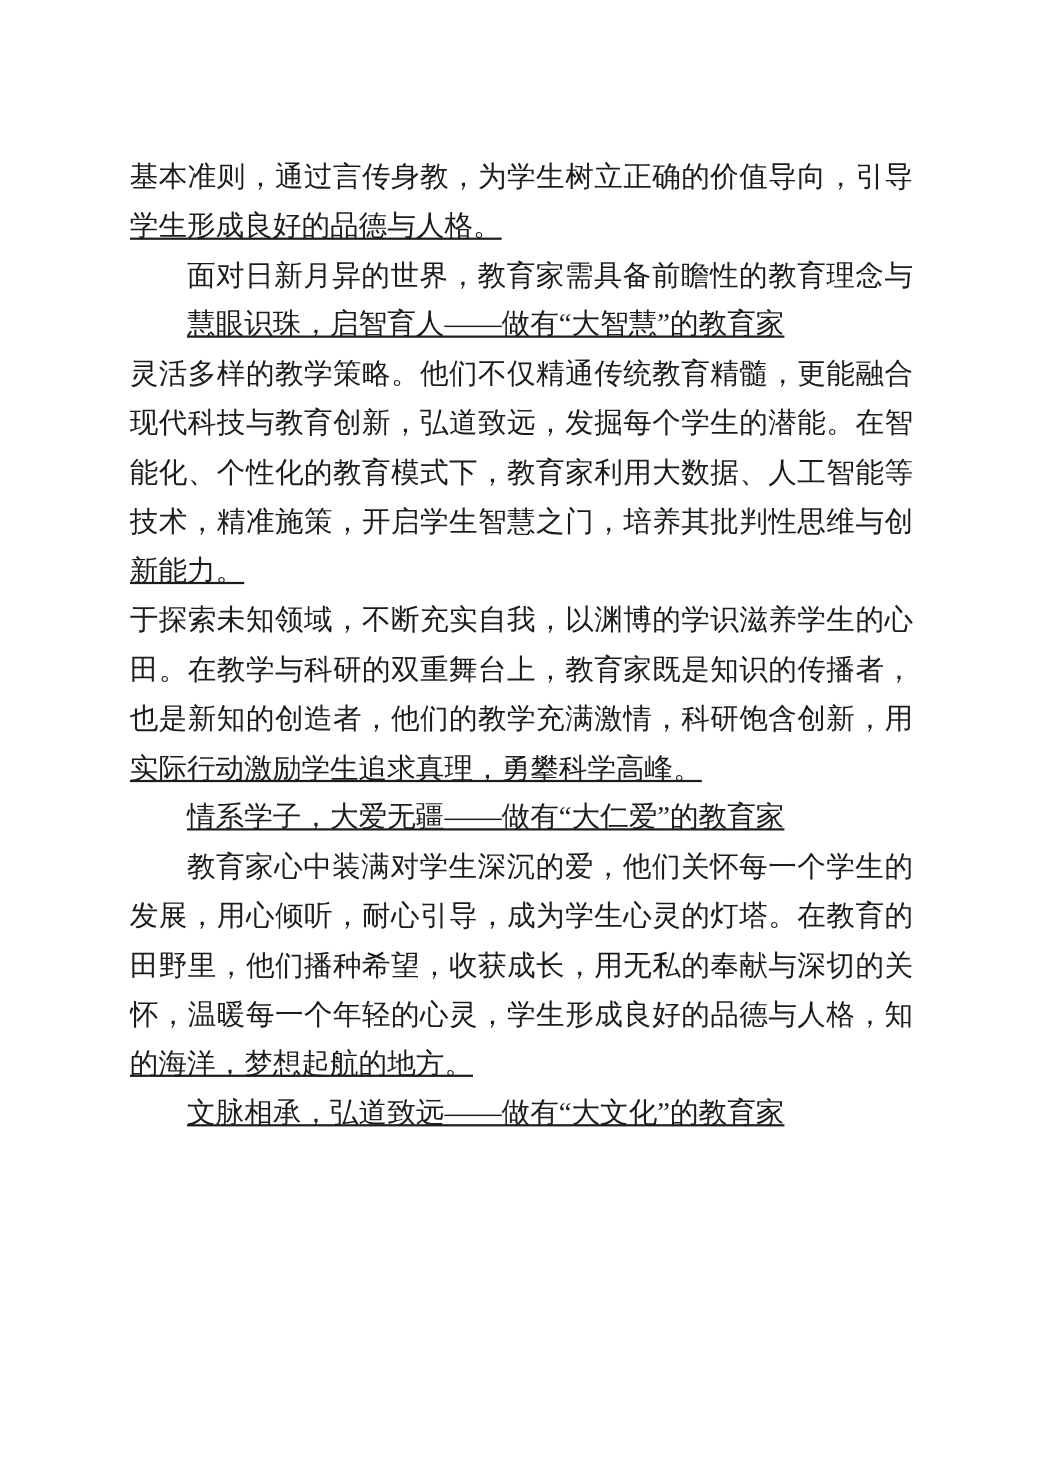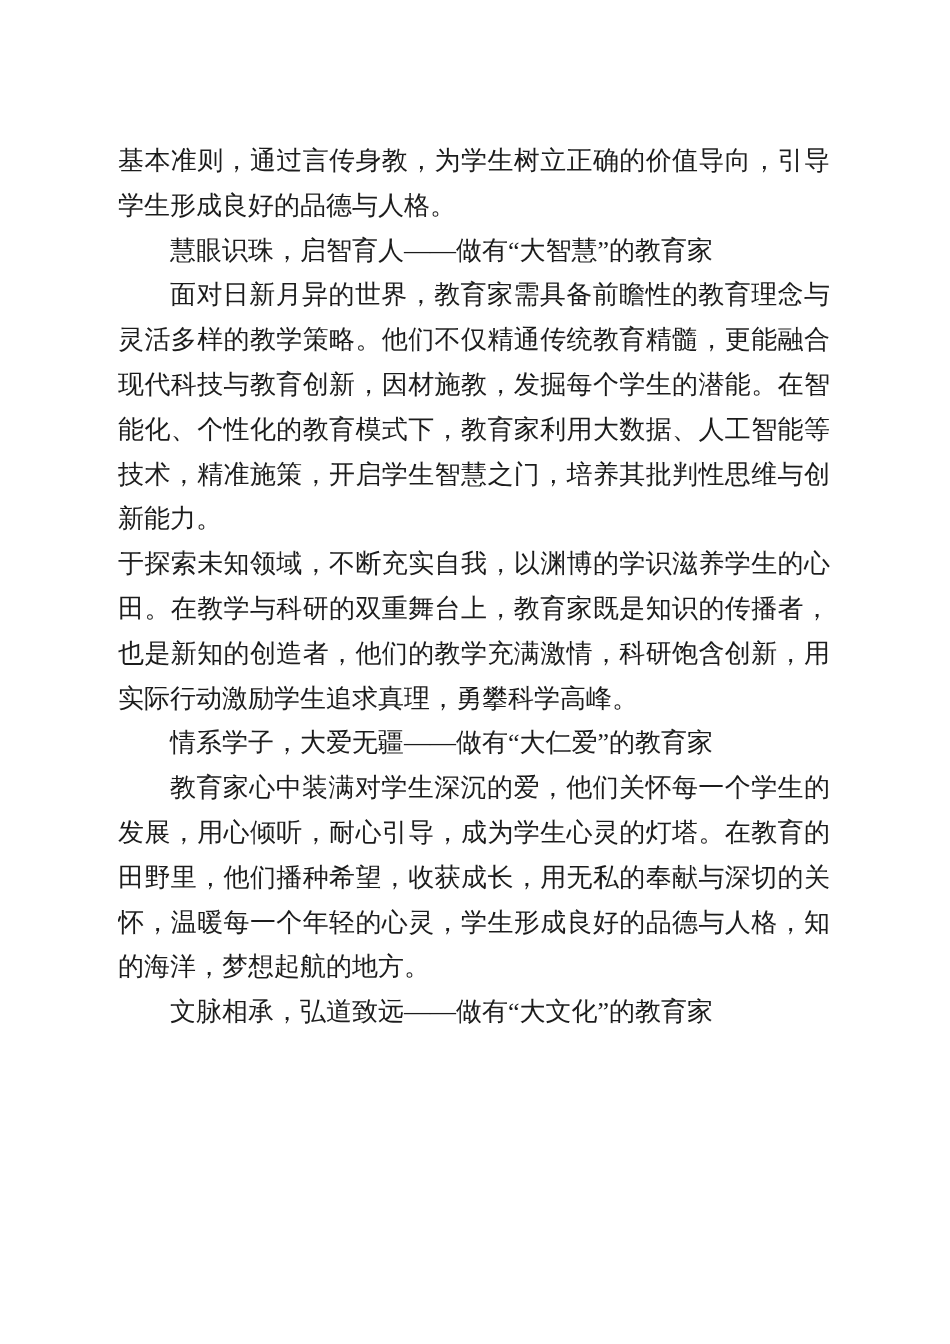--- a/index.html
+++ b/index.html
@@ -28,36 +28,37 @@
     line-height: 44.8px;
     letter-spacing: 0;
     text-align: justify;
     text-align-last: justify;
     text-justify: inter-character;
     overflow: hidden;
   }
   .line.nofill {
     text-align: left;
     text-align-last: left;
+    text-decoration: underline;
   }
   .line.indent {
     padding-left: 52px;
   }
 </style>
 </head>
 <body>
 
 <div class="page">
   <div class="textblock" style="color: rgb(28, 28, 28);">
       <div class="line">基本准则，通过言传身教，为学生树立正确的价值导向，引导</div>
       <div class="line nofill">学生形成良好的品德与人格。</div>
+      <div class="line indent">面对日新月异的世界，教育家需具备前瞻性的教育理念与</div>
       <div class="line indent nofill">慧眼识珠，启智育人——做有“大智慧”的教育家</div>
-      <div class="line indent">面对日新月异的世界，教育家需具备前瞻性的教育理念与</div>
       <div class="line">灵活多样的教学策略。他们不仅精通传统教育精髓，更能融合</div>
-      <div class="line">现代科技与教育创新，因材施教，发掘每个学生的潜能。在智</div>
+      <div class="line">现代科技与教育创新，弘道致远，发掘每个学生的潜能。在智</div>
       <div class="line">能化、个性化的教育模式下，教育家利用大数据、人工智能等</div>
       <div class="line">技术，精准施策，开启学生智慧之门，培养其批判性思维与创</div>
       <div class="line nofill">新能力。</div>
       <div class="line">于探索未知领域，不断充实自我，以渊博的学识滋养学生的心</div>
       <div class="line">田。在教学与科研的双重舞台上，教育家既是知识的传播者，</div>
       <div class="line">也是新知的创造者，他们的教学充满激情，科研饱含创新，用</div>
       <div class="line nofill">实际行动激励学生追求真理，勇攀科学高峰。</div>
       <div class="line indent nofill">情系学子，大爱无疆——做有“大仁爱”的教育家</div>
       <div class="line indent">教育家心中装满对学生深沉的爱，他们关怀每一个学生的</div>
       <div class="line">发展，用心倾听，耐心引导，成为学生心灵的灯塔。在教育的</div>

